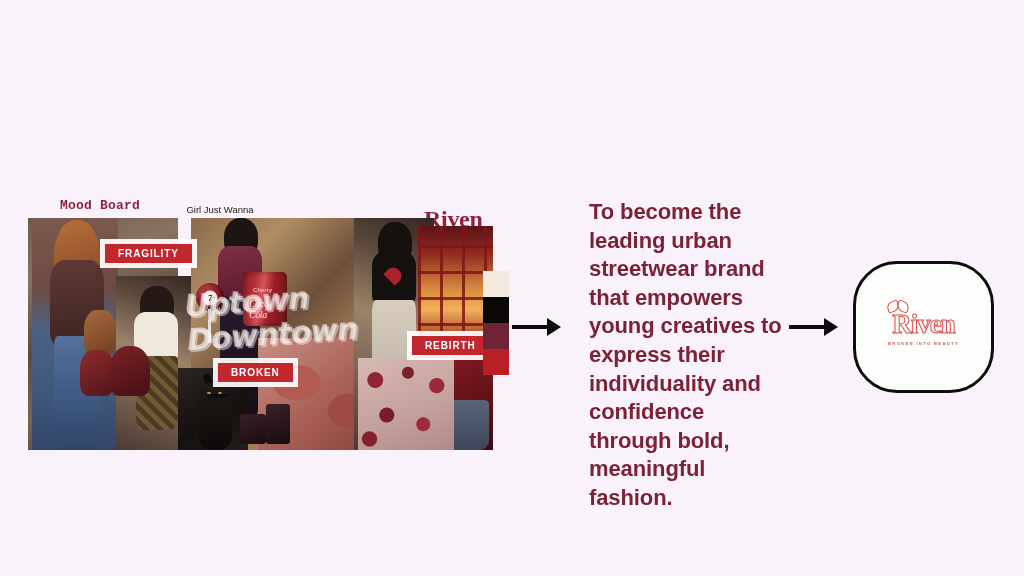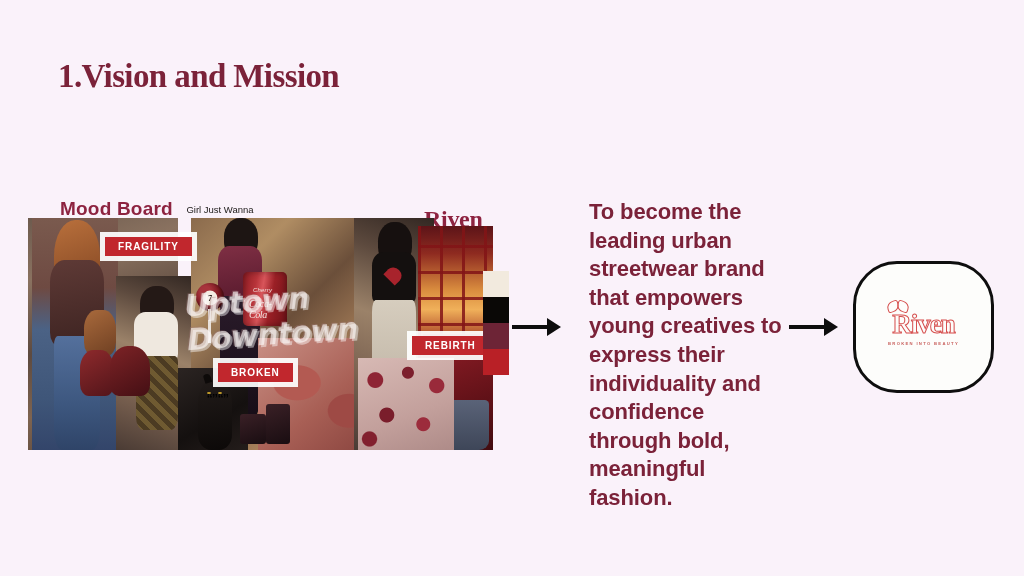--- a/index.html
+++ b/index.html
@@ -22,22 +22,22 @@
     white-space:nowrap;
   }
 
   
   .moodboard{
     position:absolute;left:28px;top:218px;width:465px;height:232px;
     overflow:hidden;
   }
   .mb-label{
     position:absolute;left:60px;top:198px;
-    font-family:Liberation Sans, sans-serif;
-    font-weight:bold;font-size:19px;color:#8d2340;
+    font-family:Liberation Mono, monospace;
+    font-weight:bold;font-size:13px;color:#8d2340;
     letter-spacing:0.2px;
   }
   .girl-caption{
     position:absolute;left:170px;top:204px;width:100px;
     text-align:center;line-height:11px;
     font-size:9.5px;color:#23201f;font-weight:500;
   }
   .riven-serif{
     position:absolute;left:424px;top:206px;
     font-family:"Liberation Serif",serif;
@@ -77,21 +77,21 @@
   .torso{position:absolute;border-radius:26% 26% 16% 16%;}
   .legs{position:absolute;border-radius:8% 8% 18% 18%;}
 
   
   .badge{
     position:absolute;color:#fff;font-weight:bold;
     font-size:10px;letter-spacing:0.9px;
     padding:4px 13px;background:#c1272d;
     box-shadow:0 0 0 5px rgba(255,255,255,.92);
   }
-  .badge.fragility{left:105px;top:237px;text-align:right;}
+  .badge.fragility{left:105px;top:244px;text-align:right;}
   .badge.healing{left:218px;top:363px;}
   .badge.rebirth{left:412px;top:336px;}
 
   
   .graffiti{
     position:absolute;left:186px;top:282px;width:210px;height:80px;
     font-family:"DejaVu Sans",sans-serif;
     font-weight:bold;font-style:italic;
     color:rgba(255,252,250,.62);
     font-size:30px;line-height:34px;
@@ -200,21 +200,20 @@
   .logo-tag{
     font-size:4.2px;letter-spacing:1.3px;color:#c9625f;font-weight:bold;
     margin-top:2px;
   }
 </style>
 </head>
 <body>
 
 <div class="slide">
 
-  <div class="page-title">1.Vision and Mission</div>
 
   <div class="mb-label">Mood Board</div>
   <div class="girl-caption">
     <div>Girl Just Wanna</div>
     <div>Have Fun</div>
   </div>
   <div class="riven-serif">Riven</div>
 
   <div class="moodboard">
 

